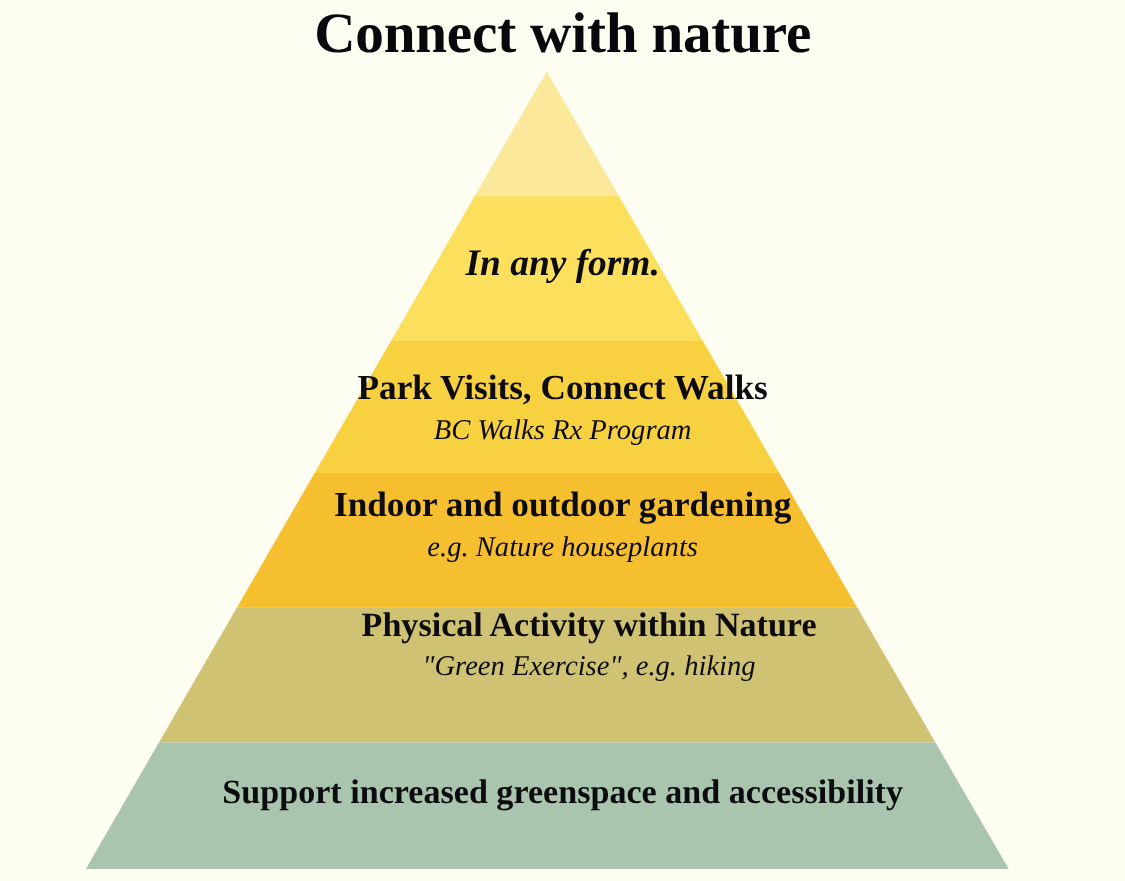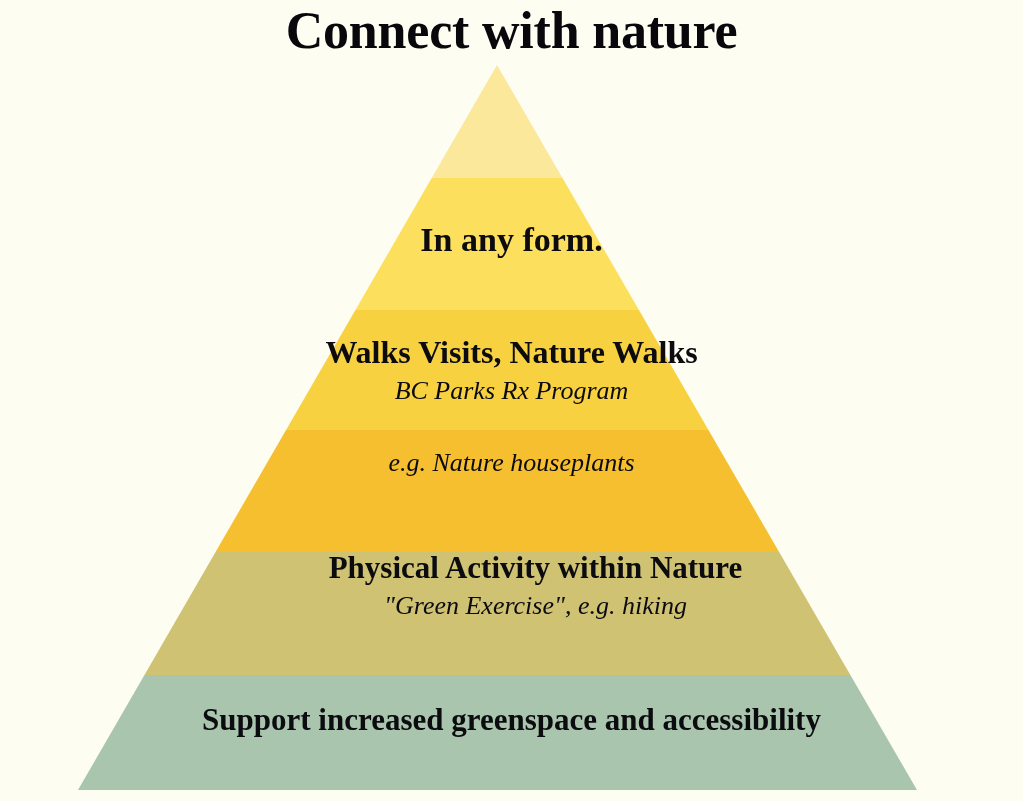--- a/index.html
+++ b/index.html
@@ -64,21 +64,21 @@
     line-height: 1.06;
     white-space: nowrap;
   }
   .tier-sub {
     font-style: italic;
     line-height: 1.12;
     white-space: nowrap;
   }
 
   
-  #tier-text-1 { top: 222px; }
+  #tier-text-1 { top: 222px; font-style: italic; }
   #tier-text-1 .tier-title { font-size: 34px; }
 
   #tier-text-2 { top: 336px; }
   #tier-text-2 .tier-title { font-size: 32px; }
   #tier-text-2 .tier-sub  { font-size: 26px; margin-top: 6px; }
 
   #tier-text-3 { top: 442px; }
   #tier-text-3 .tier-title { font-size: 32px; }
   #tier-text-3 .tier-sub  { font-size: 26px; margin-top: 6px; }
 
@@ -106,25 +106,26 @@
       <polygon id="poly-4" points="215.54758620689654,552 779.1241379310345,552 850.3793103448277,675 144.46206896551723,675" fill="#cfc272"></polygon>
       <polygon id="poly-5" points="144.46206896551723,675 850.3793103448277,675 917,790 78,790" fill="#a9c5ad"></polygon>
     </svg>
   </div>
 
   <div class="tier-text" id="tier-text-1">
     <div class="tier-title">In any form.</div>
   </div>
 
   <div class="tier-text" id="tier-text-2">
-    <div class="tier-title">Walks Visits, Nature Walks</div>
-    <div class="tier-sub">BC Parks Rx Program</div>
+    <div class="tier-title">Park Visits, Connect Walks</div>
+    <div class="tier-sub">BC Walks Rx Program</div>
   </div>
 
   <div class="tier-text" id="tier-text-3">
+    <div class="tier-title">Indoor and outdoor gardening</div>
     <div class="tier-sub">e.g. Nature houseplants</div>
   </div>
 
   <div class="tier-text" id="tier-text-4">
     <div class="tier-title">Physical Activity within Nature</div>
     <div class="tier-sub">"Green Exercise", e.g. hiking</div>
   </div>
 
   <div class="tier-text" id="tier-text-5">
     <div class="tier-title">Support increased greenspace and accessibility</div>

